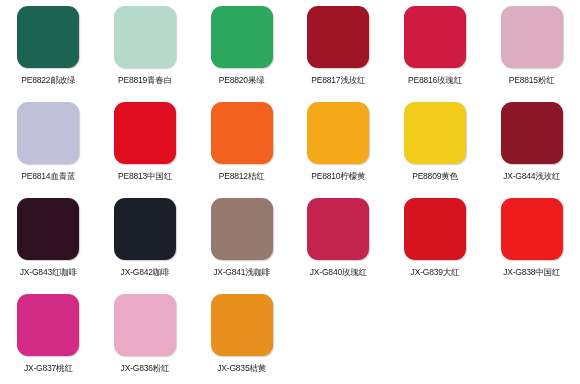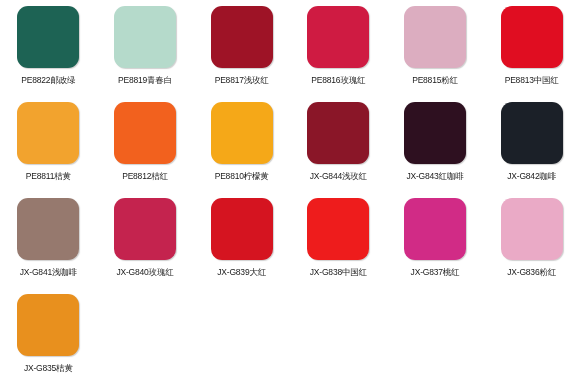--- a/index.html
+++ b/index.html
@@ -62,58 +62,66 @@
     <div class="swatch-cell">
       <div class="swatch-chip" style="background-color: rgb(29, 99, 84);"></div>
       <div class="swatch-label">PE8822邮政绿</div>
     </div>
 
     <div class="swatch-cell">
       <div class="swatch-chip" style="background-color: rgb(181, 218, 203);"></div>
       <div class="swatch-label">PE8819青春白</div>
     </div>
 
+    <div class="swatch-cell">
+      <div class="swatch-chip" style="background-color: rgb(43, 168, 94);"></div>
+      <div class="swatch-label">PE8820果绿</div>
+    </div>
 
 
     <div class="swatch-cell">
       <div class="swatch-chip" style="background-color: rgb(158, 19, 38);"></div>
       <div class="swatch-label">PE8817浅玫红</div>
     </div>
 
     <div class="swatch-cell">
       <div class="swatch-chip" style="background-color: rgb(207, 27, 66);"></div>
       <div class="swatch-label">PE8816玫瑰红</div>
     </div>
 
     <div class="swatch-cell">
       <div class="swatch-chip" style="background-color: rgb(220, 173, 192);"></div>
       <div class="swatch-label">PE8815粉红</div>
     </div>
 
+    <div class="swatch-cell">
+      <div class="swatch-chip" style="background-color: rgb(192, 192, 216);"></div>
+      <div class="swatch-label">PE8814血青蓝</div>
+    </div>
 
     <div class="swatch-cell">
       <div class="swatch-chip" style="background-color: rgb(224, 13, 33);"></div>
       <div class="swatch-label">PE8813中国红</div>
     </div>
 
-    <div class="swatch-cell">
-      <div class="swatch-chip" style="background-color: rgb(242, 163, 46);"></div>
-      <div class="swatch-label">PE8811桔黄</div>
-    </div>
 
     <div class="swatch-cell">
       <div class="swatch-chip" style="background-color: rgb(242, 97, 30);"></div>
       <div class="swatch-label">PE8812桔红</div>
     </div>
 
     <div class="swatch-cell">
       <div class="swatch-chip" style="background-color: rgb(245, 168, 24);"></div>
       <div class="swatch-label">PE8810柠檬黄</div>
     </div>
 
+    <div class="swatch-cell">
+      <div class="swatch-chip" style="background-color: rgb(242, 204, 27);"></div>
+      <div class="swatch-label">PE8809黄色</div>
+    </div>
 
 
     <div class="swatch-cell">
       <div class="swatch-chip" style="background-color: rgb(138, 22, 40);"></div>
       <div class="swatch-label">JX-G844浅玫红</div>
     </div>
 
     <div class="swatch-cell">
       <div class="swatch-chip" style="background-color: rgb(46, 16, 32);"></div>
       <div class="swatch-label">JX-G843红咖啡</div>

